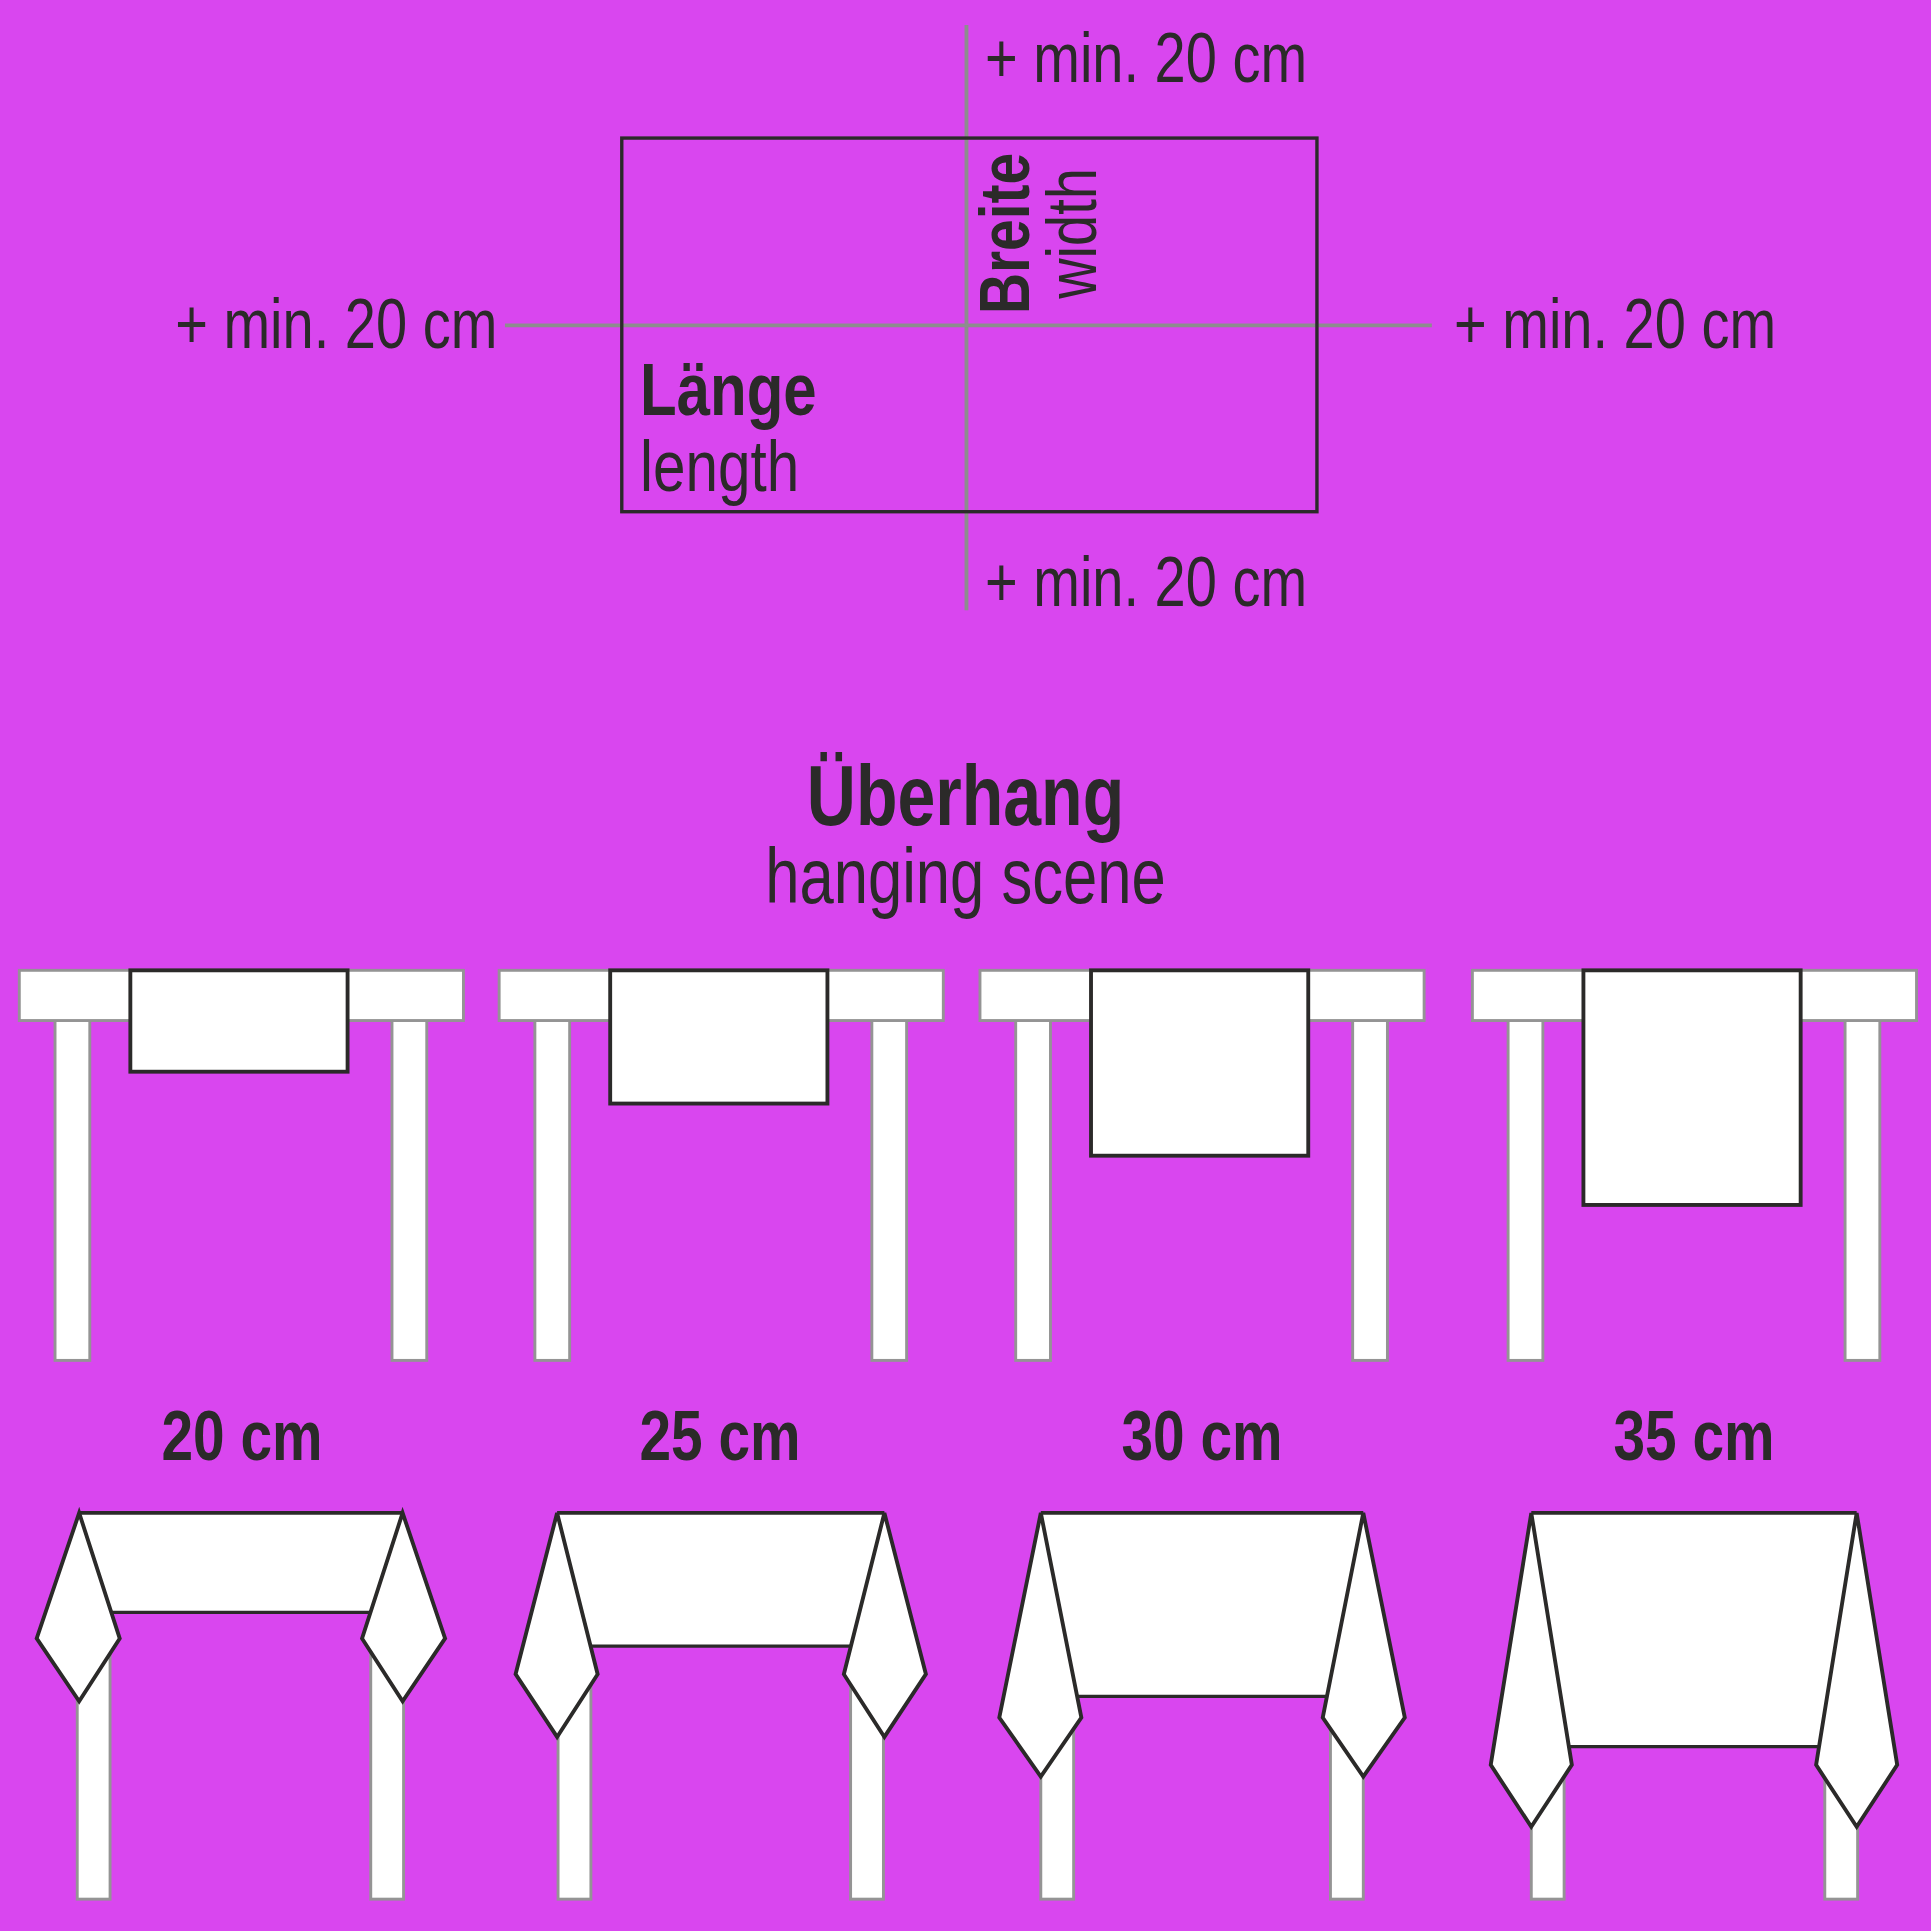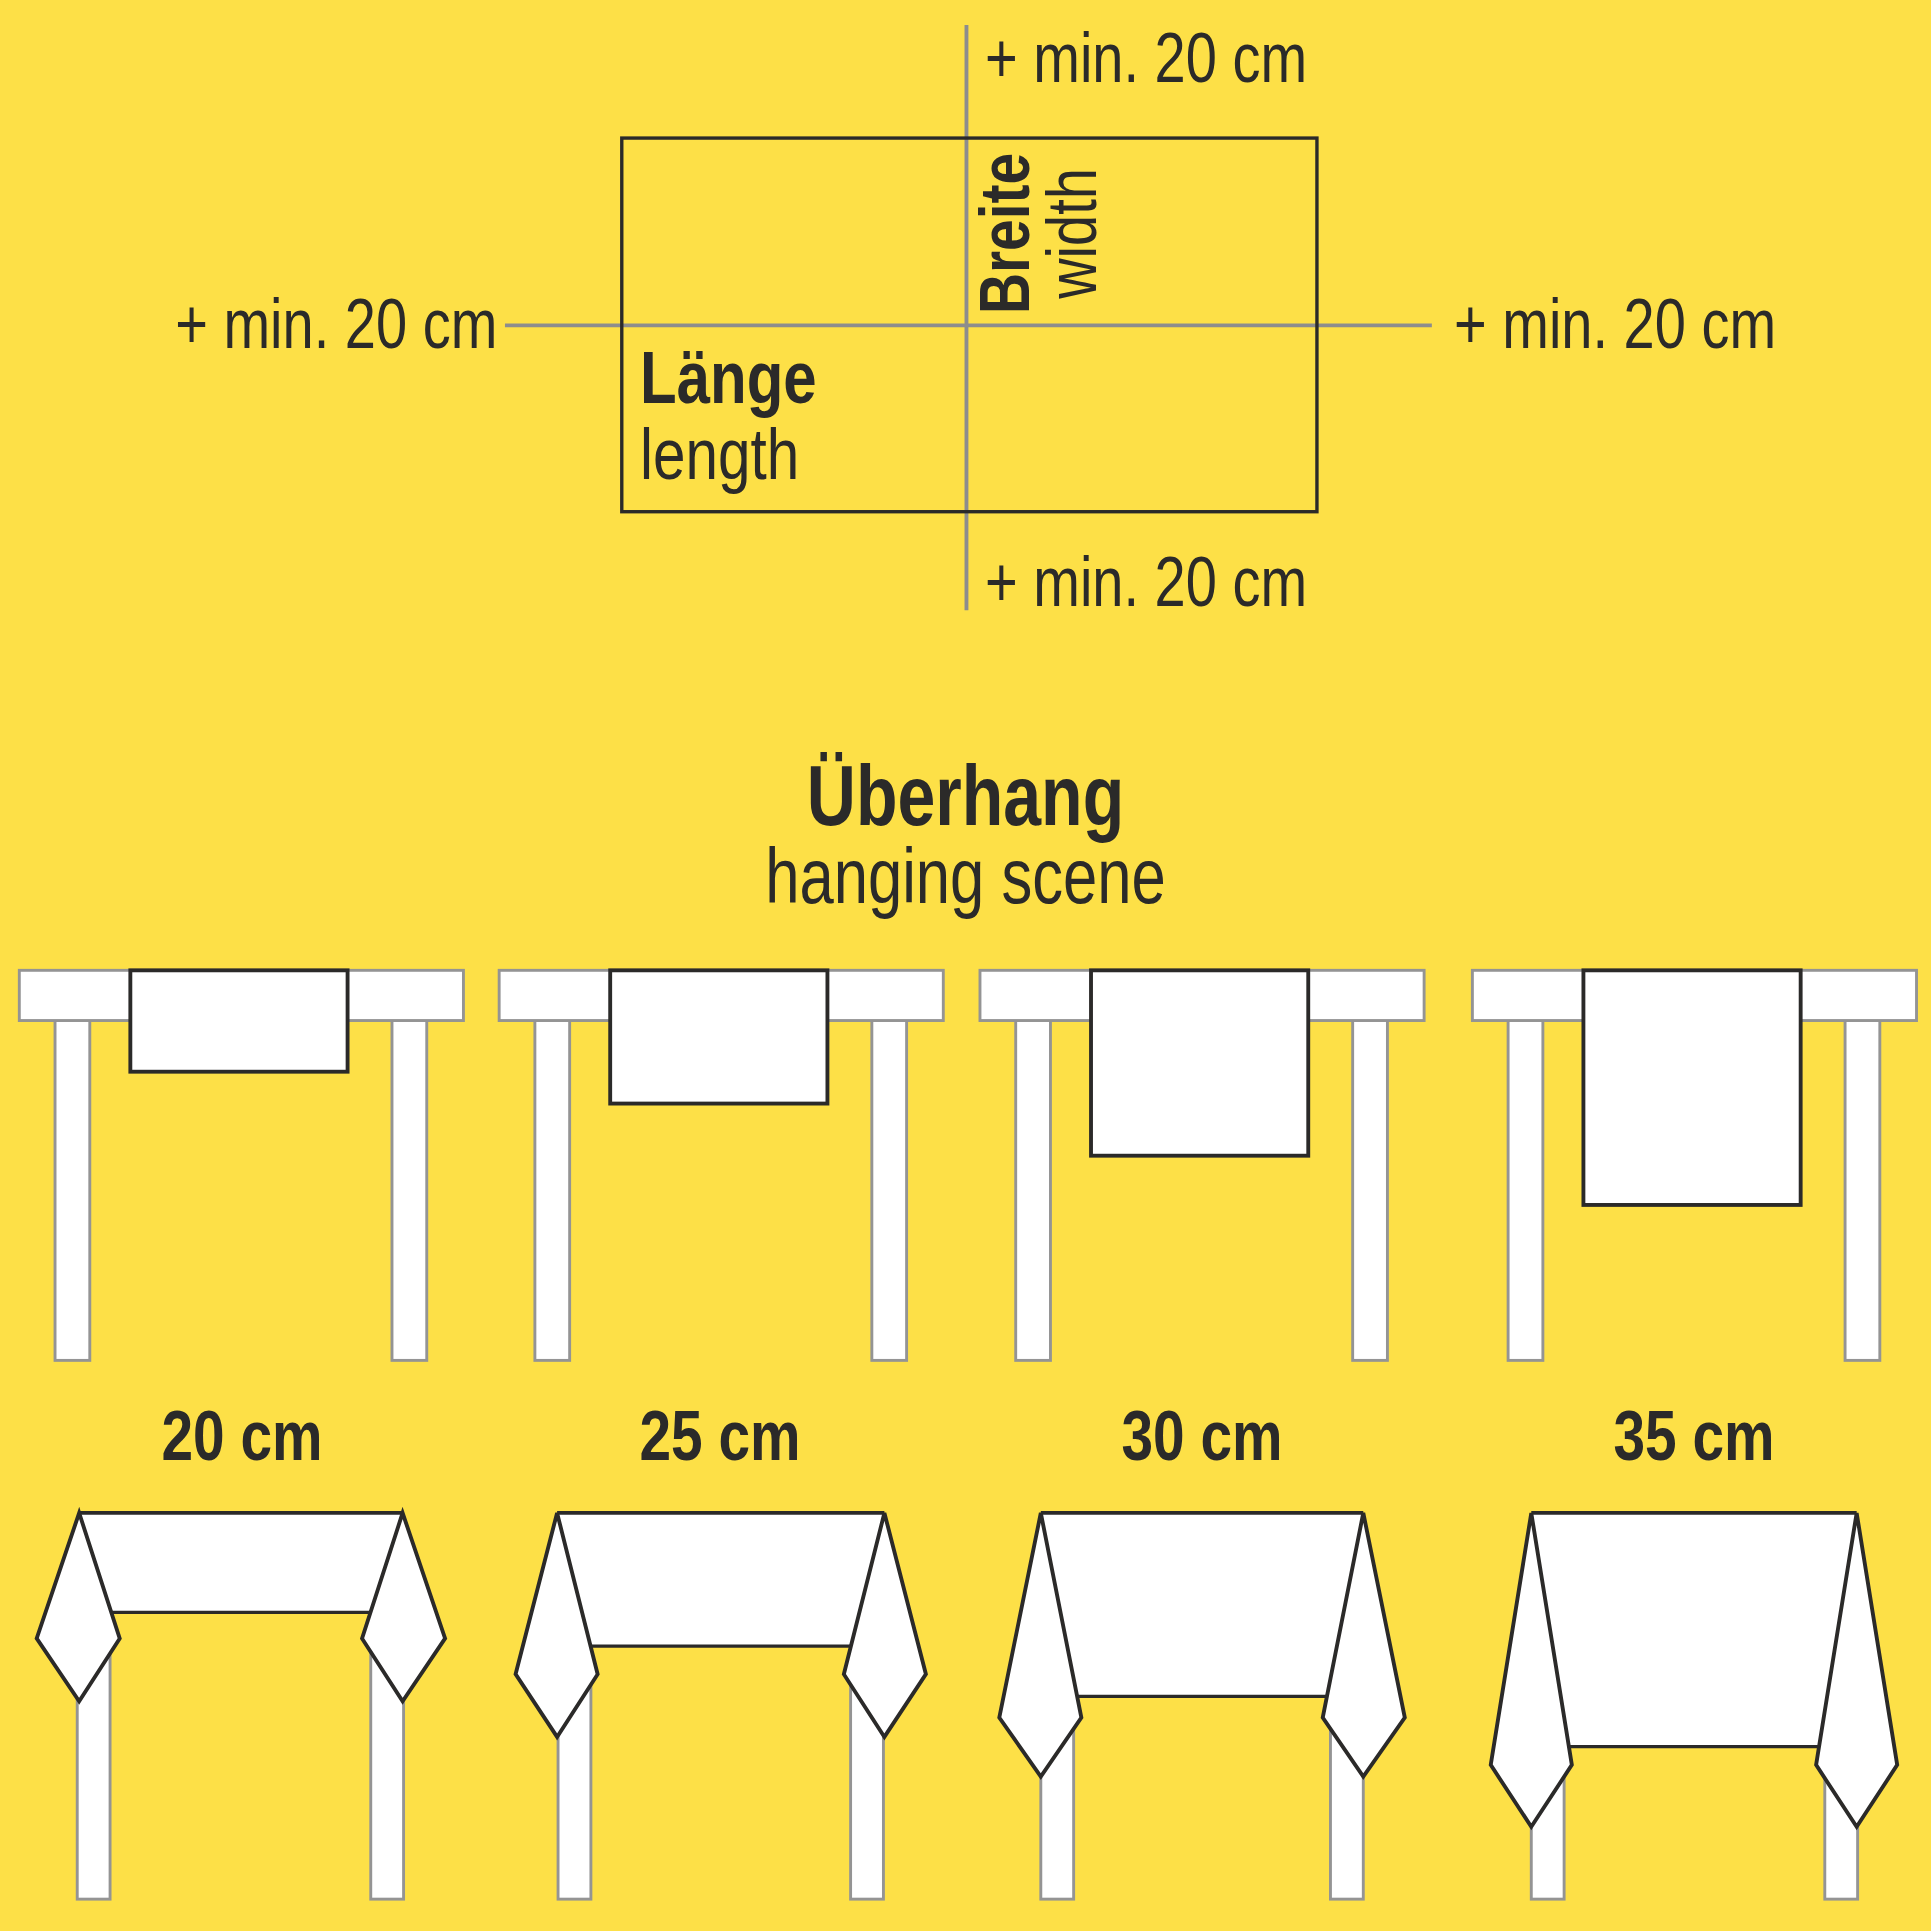--- a/index.html
+++ b/index.html
@@ -1,20 +1,20 @@
 <!DOCTYPE html>
 <html><head>
 <meta charset="utf-8">
 <style>
   html, body { margin: 0; padding: 0; background: #ffffff; }
   .canvas {
     position: relative;
     width: 1931px;
     height: 1931px;
-    background: #fde047;
+    background: #d946ef;
     font-family: "Liberation Sans", "DejaVu Sans", sans-serif;
     color: #2b2a29;
     overflow: hidden;
   }
   .art { position: absolute; left: 0; top: 0; }
   .lbl {
     position: absolute;
     white-space: nowrap;
     color: #2b2a29;
     line-height: 1.0;
@@ -23,21 +23,21 @@
   .lbl.from-left  { transform-origin: left center; }
   .lbl.from-right { transform-origin: right center; text-align: right; }
   .lbl.centered   { transform-origin: center center; text-align: center; }
 
   .add-label { font-size: 70px; font-weight: 400; }
   .add-top    { left: 985px; top: 23px;  }
   .add-bottom { left: 985px; top: 547px; }
   .add-left   { left: 98px;  top: 289px; width: 386px; }
   .add-right  { left: 1454px; top: 289px; }
 
-  .laenge-block { position: absolute; left: 640px; top: 340px; }
+  .laenge-block { position: absolute; left: 640px; top: 352px; }
   .laenge-block .de { font-size: 75px; font-weight: 700; line-height: 75px; }
   .laenge-block .en { font-size: 73px; font-weight: 400; line-height: 73px; margin-top: 1.9px; }
   .laenge-block .line { transform: scaleX(0.8); transform-origin: left center; white-space: nowrap; }
 
   .breite-block {
     position: absolute;
     left: 932px; top: 167px;
     width: 212px; height: 133px;
     text-align: center;
     transform: rotate(-90deg) scaleX(0.8);

